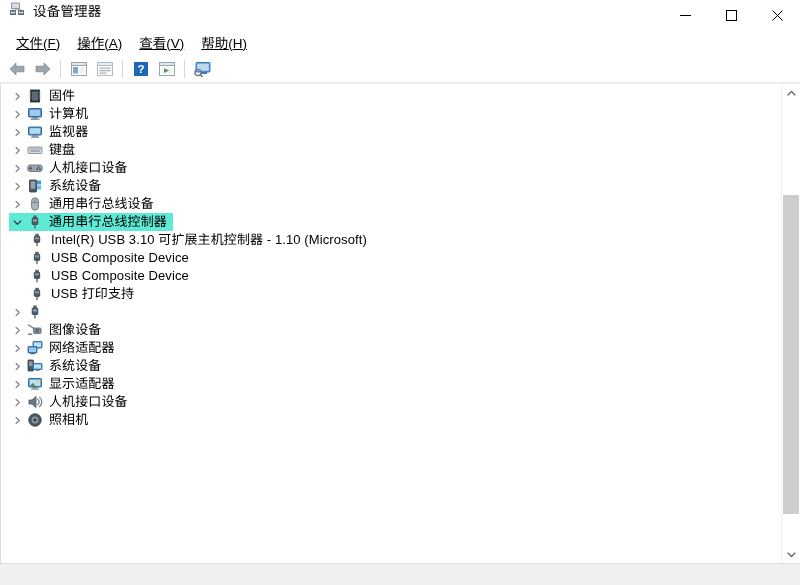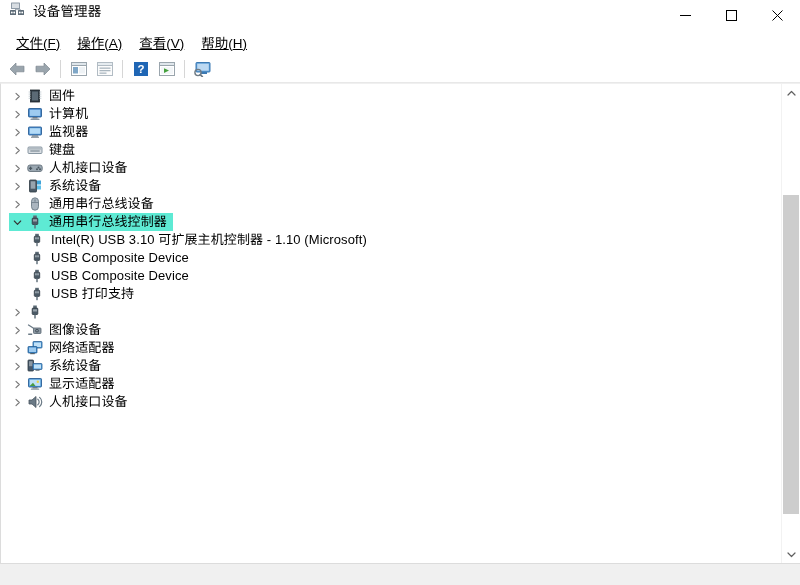--- a/index.html
+++ b/index.html
@@ -662,20 +662,37 @@
             <svg width="16" height="16" viewBox="0 0 16 16">
               <path d="M2 6 L5 6 L9 2.5 L9 13.5 L5 10 L2 10 Z" fill="#6b7a86" stroke="#47545e" stroke-width="0.8" stroke-linejoin="round"></path>
               <path d="M10.8 5.2 a3.6 3.6 0 0 1 0 5.6" fill="none" stroke="#6b7a86" stroke-width="1.2" stroke-linecap="round"></path>
               <path d="M12.6 3.4 a6 6 0 0 1 0 9.2" fill="none" stroke="#6b7a86" stroke-width="1.2" stroke-linecap="round"></path>
             </svg>
           </span>
           <span class="label">人机接口设备</span>
         </span>
       </div>
 
+      <div class="row lvl1">
+        <span class="hit">
+          <span class="expander">
+            <svg width="9" height="9" viewBox="0 0 9 9">
+                <path d="M3 1.3 L6.3 4.5 L3 7.7" fill="none" stroke="#767676" stroke-width="1.1" stroke-linecap="round" stroke-linejoin="round"></path>
+              </svg>
+          </span>
+          <span class="icon-cell">
+            <svg width="16" height="16" viewBox="0 0 16 16">
+              <circle cx="8" cy="8" r="6.2" fill="#4b5a66" stroke="#2f3a42" stroke-width="0.9"></circle>
+              <circle cx="8" cy="8" r="3.4" fill="#8b97a1"></circle>
+              <circle cx="8" cy="8" r="1.6" fill="#2f3a42"></circle>
+            </svg>
+          </span>
+          <span class="label">照相机</span>
+        </span>
+      </div>
 
     </div>
 
     <div class="scrollbar">
       <div class="sb-btn">
         <svg width="9" height="7" viewBox="0 0 9 7">
             <path d="M1 5 L4.5 1.5 L8 5" fill="none" stroke="#606060" stroke-width="1.2" stroke-linecap="round" stroke-linejoin="round"></path>
           </svg>
       </div>
       <div class="sb-track">

